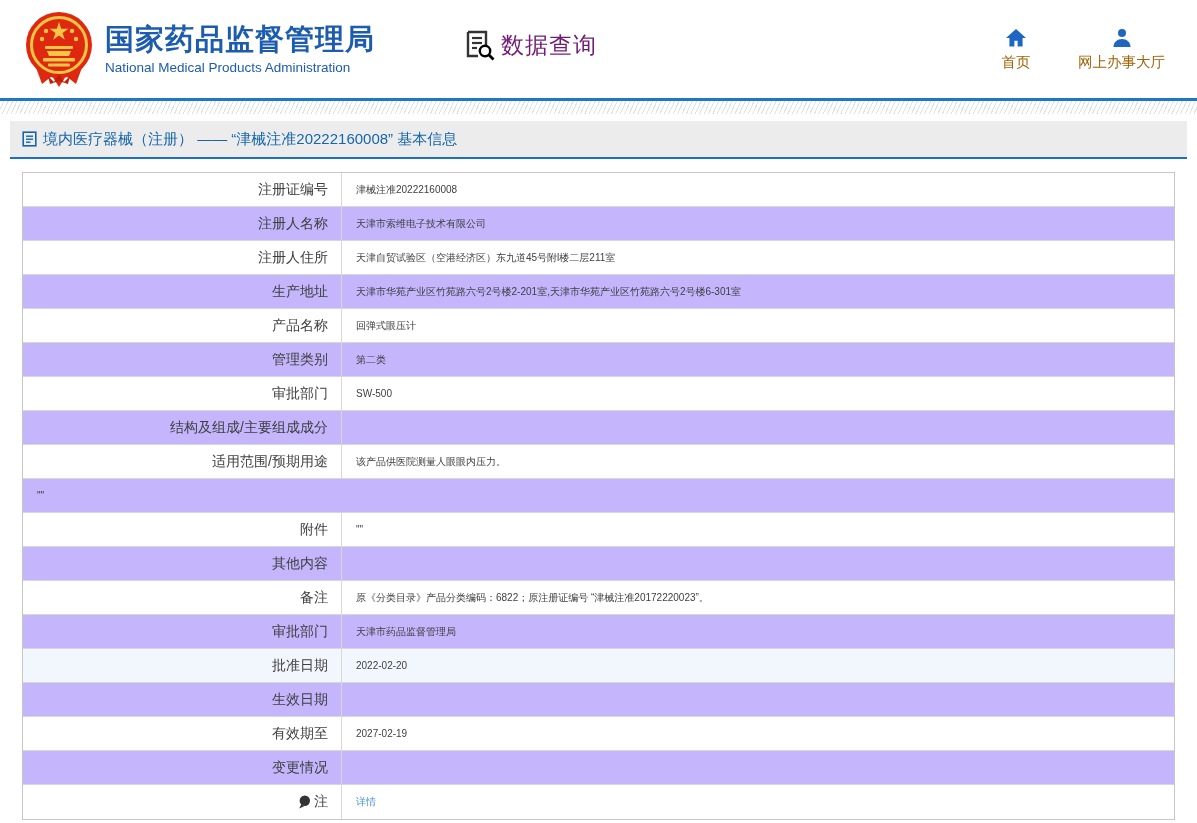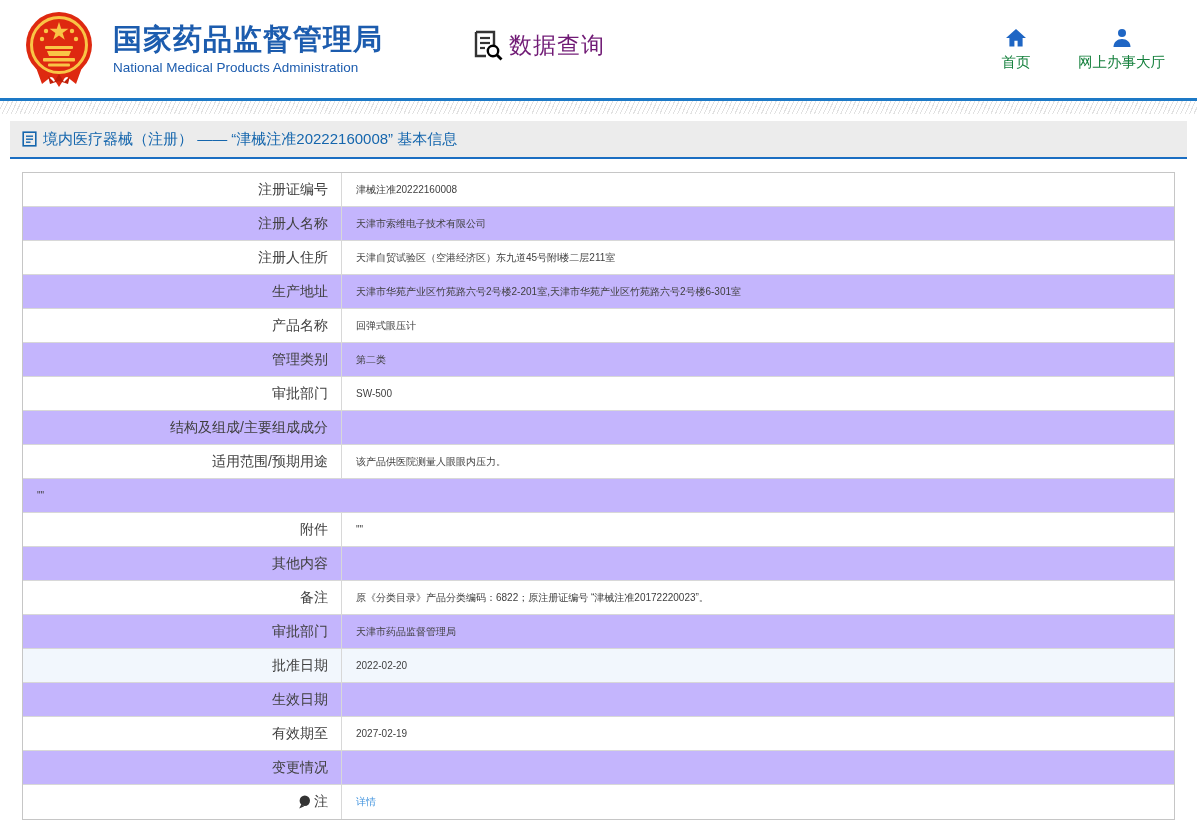--- a/index.html
+++ b/index.html
@@ -15,21 +15,20 @@
     height: 98px;
     background: #fff;
     display: flex;
     align-items: center;
     padding: 0 0 0 22px;
   }
   .logo-group {
     display: flex;
     align-items: center;
     cursor: pointer;
-    gap: 8px;
   }
   .emblem { width: 74px; height: 78px; flex: none; }
   .logo-text { margin-left: 9px; }
   .logo-title {
     font-size: 29px;
     font-weight: bold;
     color: #1c5cae;
     letter-spacing: 1px;
     line-height: 1.15;
   }
@@ -63,21 +62,21 @@
     display: flex;
     flex-direction: column;
     align-items: center;
     cursor: pointer;
     min-width: 48px;
   }
   .nav-item svg { width: 24px; height: 24px; }
   .nav-label {
     margin-top: 3px;
     font-size: 14.5px;
-    color: #15803d;
+    color: #a16207;
     white-space: nowrap;
   }
 
   
   .blue-line { height: 3px; background: #1d79c6; }
   .hatch-strip {
     height: 13px;
     background: repeating-linear-gradient(
       115deg,
       #ffffff 0px, #ffffff 3px,

